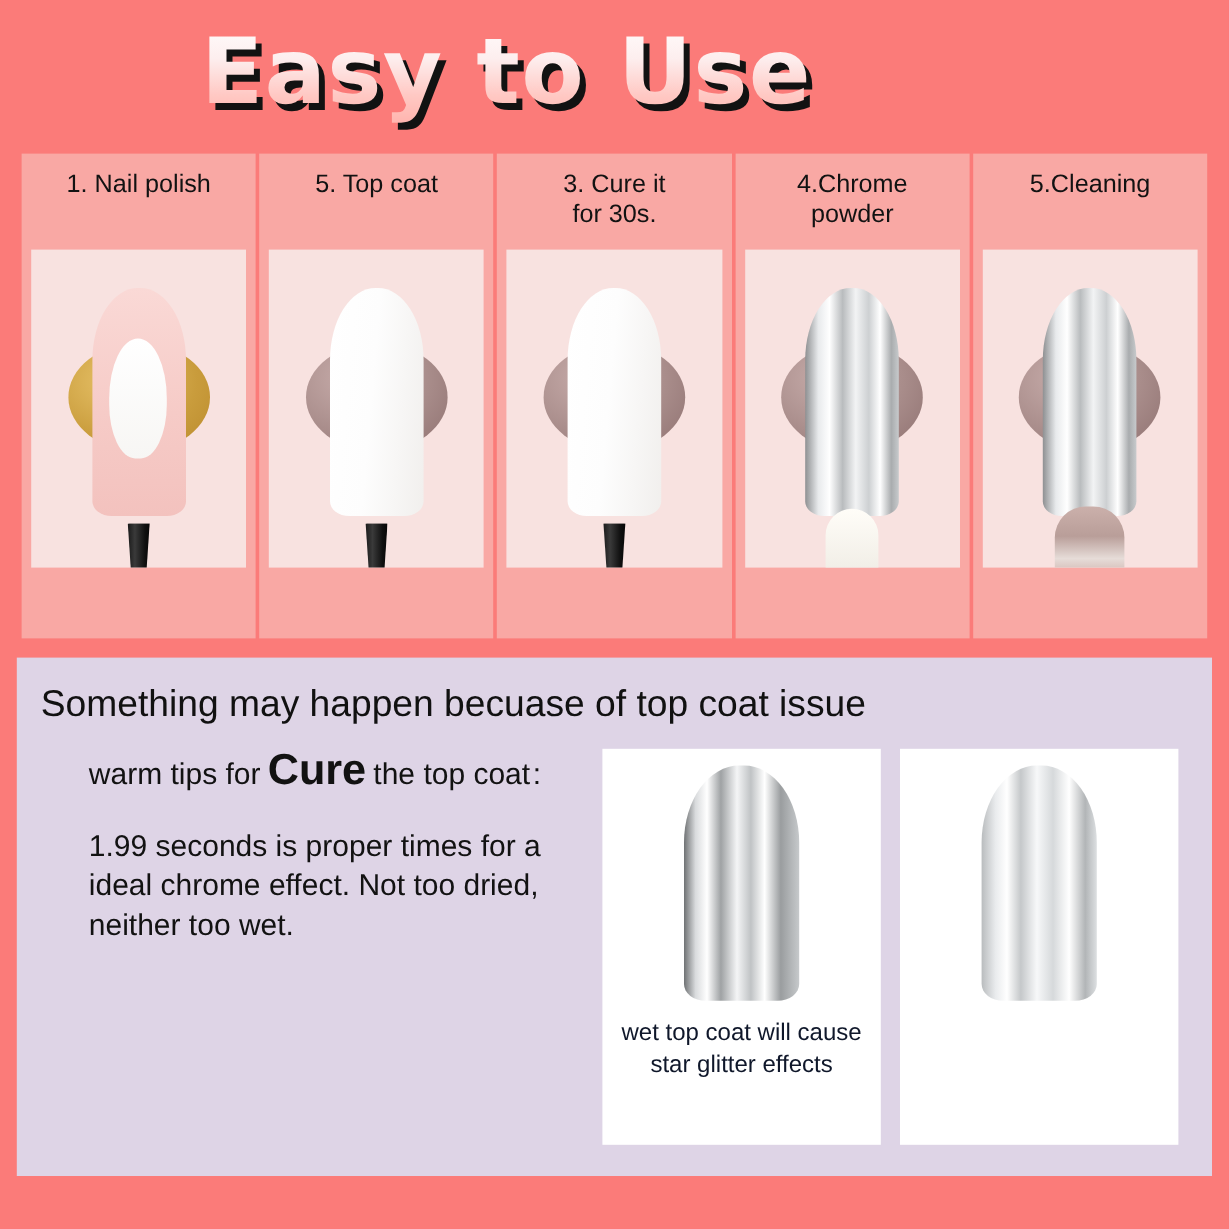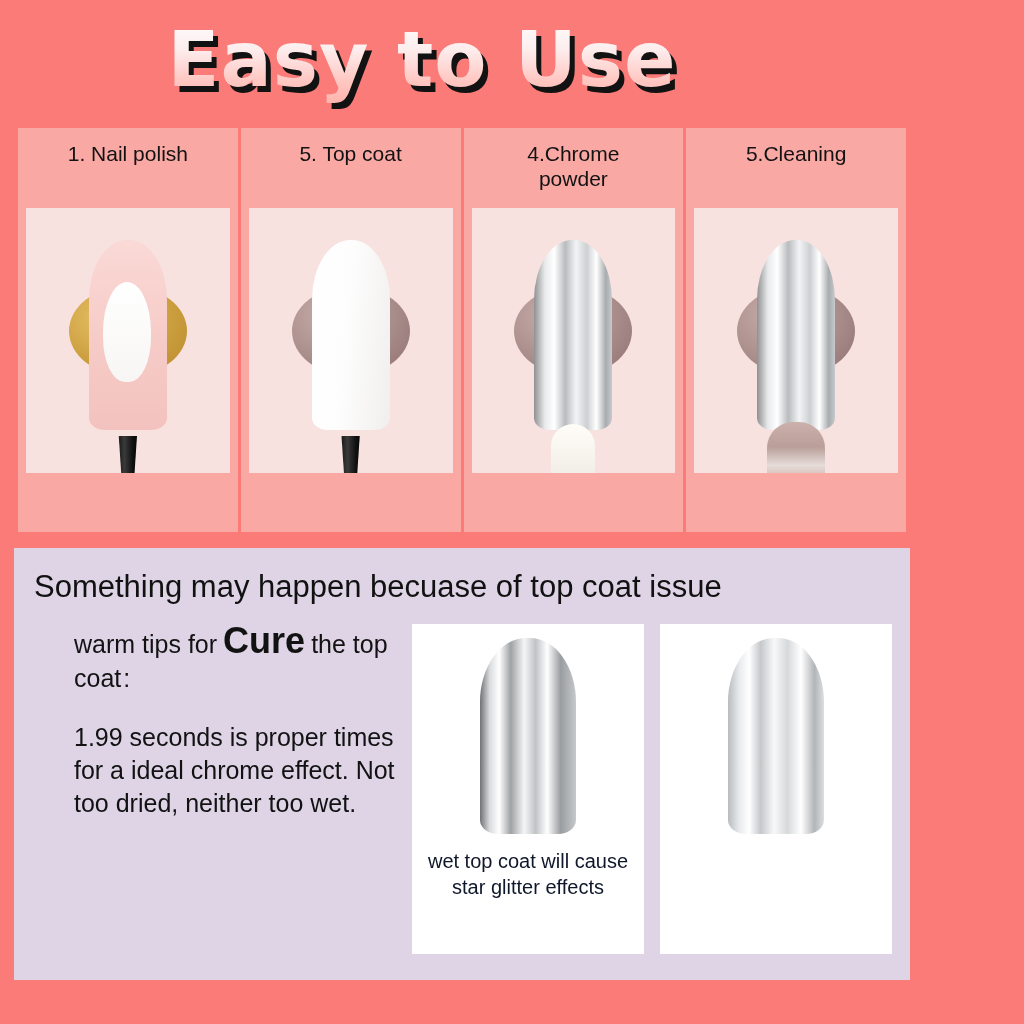--- a/index.html
+++ b/index.html
@@ -29,21 +29,21 @@
   .title .face{
     position:relative;z-index:2;white-space:nowrap;
     background:linear-gradient(180deg,#ffffff 0%,#fdeeee 38%,#ffc9c4 72%,#ffb3ad 100%);
     -webkit-background-clip:text;background-clip:text;
     color:transparent;
     -webkit-text-fill-color:transparent;
   }
 
   
   .steps{
-    position:absolute;left:18px;top:128px;width:888px;height:404px;
+    position:absolute;left:18px;top:128px;width:988px;height:404px;
     display:flex;gap:3px;
   }
   .step-card{
     flex:1 1 0;background:#f9a8a4;display:flex;flex-direction:column;
     align-items:center;
   }
   .step-label{
     color:#121212;font-size:21px;line-height:1.18;text-align:center;
     padding:14px 4px 0 4px;height:64px;box-sizing:border-box;
     font-family:"Liberation Sans", sans-serif;
@@ -113,21 +113,21 @@
     background:linear-gradient(180deg,#cbb0ab 0%,#b99e99 40%,#e6dcd8 70%,#caa9a3 100%);
     border-radius:26px 26px 4px 4px;
   }
   .fluffy-brush:after{
     content:"";position:absolute;left:-6px;bottom:-16px;width:70px;height:20px;
     background:linear-gradient(180deg,#e79a84,#c9755f);border-radius:3px;
   }
 
   
   .panel{
-    position:absolute;left:14px;top:548px;width:896px;height:432px;
+    position:absolute;left:14px;top:548px;width:996px;height:432px;
     background:#ded4e6;
   }
   .panel-heading{
     color:#111;font-size:31px;line-height:1.1;
     padding:22px 0 0 20px;white-space:nowrap;
     font-family:"Liberation Sans", sans-serif;
   }
   .panel-body{
     display:flex;padding:14px 18px 0 18px;box-sizing:border-box;
   }
@@ -194,20 +194,31 @@
 
     <div class="step-card">
       <div class="step-label">5. Top coat</div>
       <div class="step-photo">
         <div class="blob mauve"></div>
         <div class="nail white"></div>
         <div class="brush-black"></div>
       </div>
     </div>
 
+    <div class="step-card">
+      <div class="step-label">
+        <span>3. Cure it</span><br>
+        <span>for 30s.</span>
+      </div>
+      <div class="step-photo">
+        <div class="blob mauve"></div>
+        <div class="nail white"></div>
+        <div class="brush-black"></div>
+      </div>
+    </div>
 
     <div class="step-card">
       <div class="step-label">
         <span>4.Chrome</span><br>
         <span>powder</span>
       </div>
       <div class="step-photo">
         <div class="blob mauve"></div>
         <div class="nail chrome"></div>
         <div class="powder-tip"></div>

